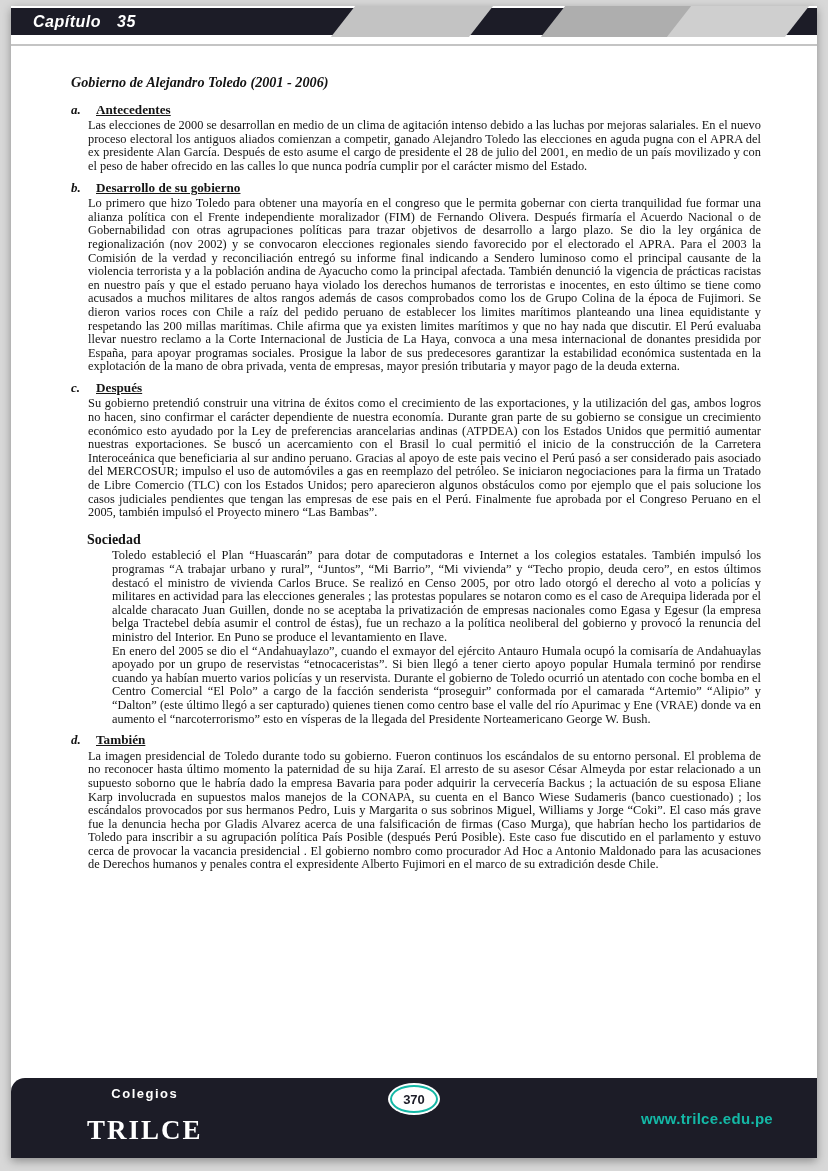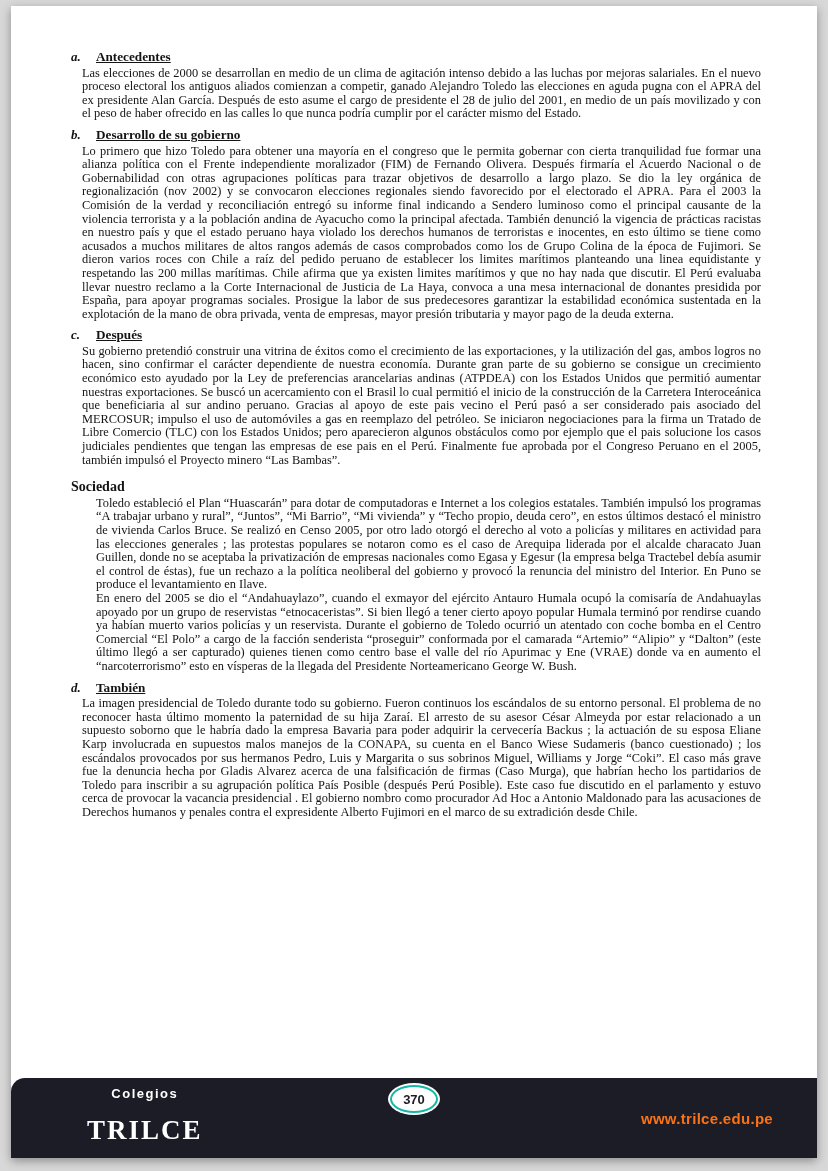--- a/index.html
+++ b/index.html
@@ -49,22 +49,22 @@
   }
   .section { margin-bottom:7px; }
   .section-head { position:relative; margin-bottom:2px; text-align:left; }
   .lettered .section-head { padding-left:25px; }
   .section-letter {
     position:absolute; left:0; top:0;
     font-weight:bold; font-style:italic; font-size:13px;
   }
   .section-title { font-weight:bold; font-size:13.2px; }
   .underlined { text-decoration:underline; }
-  .lettered .section-body { margin-left:11px; }
-  .standalone { margin-top:13px; }
+  .lettered .section-body { margin-left:17px; }
+  .standalone { margin-top:13px;margin-left:16px; }
   .standalone .section-title { font-size:14px; }
   .standalone .section-body { margin-left:25px; }
   .section-body p { margin:0; }
   
   .footer {
     position:absolute; left:0; right:0; bottom:0; height:80px;
     background:#1c1c27; border-radius:14px 0 0 0;
   }
   .brand { position:absolute; left:76px; top:8px; text-align:center; color:#ffffff; }
   .brand-top {
@@ -81,31 +81,42 @@
     background:#ffffff; border:2px solid #14b8a6; border-radius:50%;
     box-shadow:0 0 0 2px #ffffff;
     display:flex; align-items:center; justify-content:center;
   }
   .page-badge span {
     font-family:"Liberation Sans", sans-serif;
     font-weight:bold; font-size:13px; color:#1c1c27;
   }
   .website {
     position:absolute; right:44px; top:50%; transform:translateY(-50%);
-    color:#f97316; font-family:"Liberation Sans", sans-serif;
+    color:#14b8a6; font-family:"Liberation Sans", sans-serif;
     font-weight:bold; font-size:15px; letter-spacing:0.3px; cursor:pointer;
   }
 </style>
 </head>
 <body>
 
 <div class="page">
 
+  <div class="header">
+    <div class="header-bar">
+      <span class="chapter-label">Capítulo</span>
+      <span class="chapter-number">35</span>
+    </div>
+    <div class="deco deco-1"></div>
+    <div class="deco deco-2"></div>
+    <div class="deco deco-3"></div>
+    <div class="header-rule"></div>
+  </div>
 
   <div class="content">
+    <h1 class="doc-title">Gobierno de Alejandro Toledo (2001 - 2006)</h1>
     <div id="sections">
         <section class="section lettered">
           <div class="section-head"><span class="section-letter">a.</span><span class="section-title underlined">Antecedentes</span></div>
           <div class="section-body">
             <p>Las elecciones de 2000 se desarrollan en medio de un clima de agitación intenso debido a las luchas por mejoras salariales. En el nuevo proceso electoral los antiguos aliados comienzan a competir, ganado Alejandro Toledo las elecciones en aguda pugna con el APRA del ex presidente Alan García. Después de esto asume el cargo de presidente el 28 de julio del 2001, en medio de un país movilizado y con el peso de haber ofrecido en las calles lo que nunca podría cumplir por el carácter mismo del Estado.</p>
           </div>
         </section>
         <section class="section lettered">
           <div class="section-head"><span class="section-letter">b.</span><span class="section-title underlined">Desarrollo de su gobierno</span></div>
           <div class="section-body">

